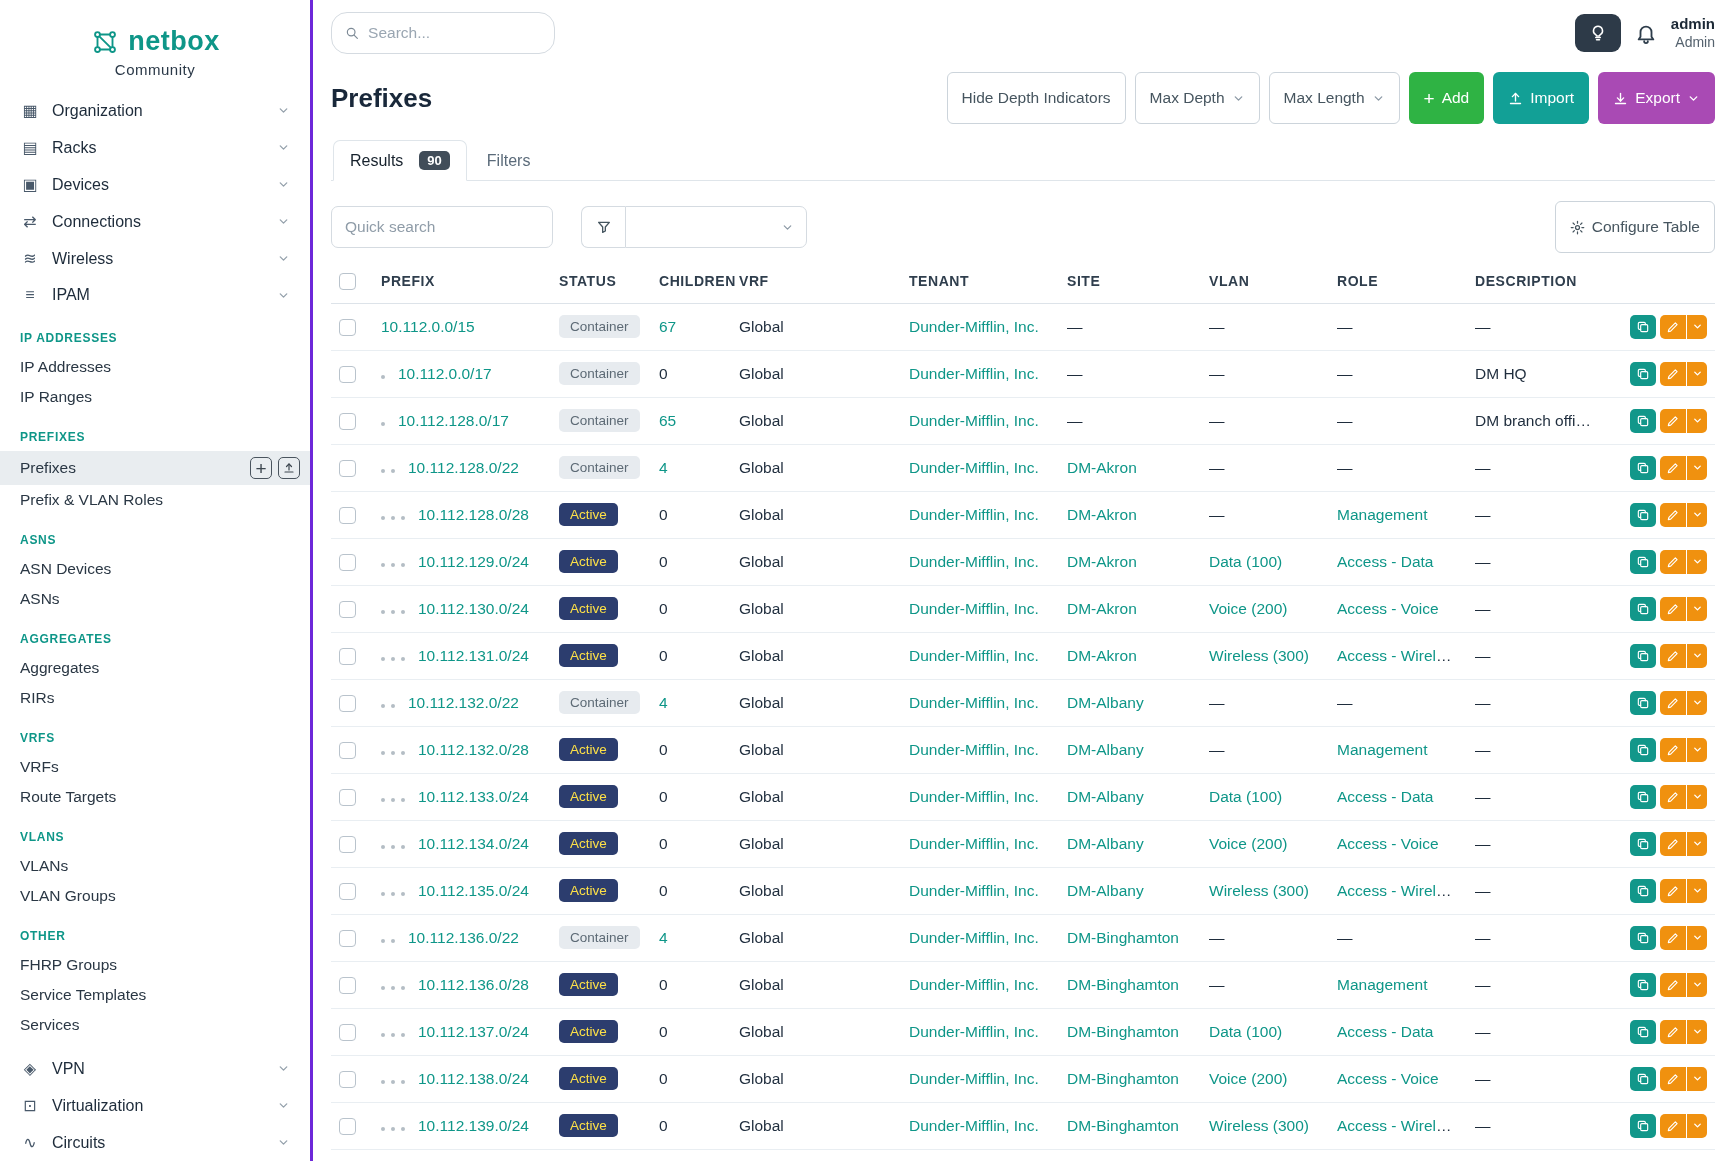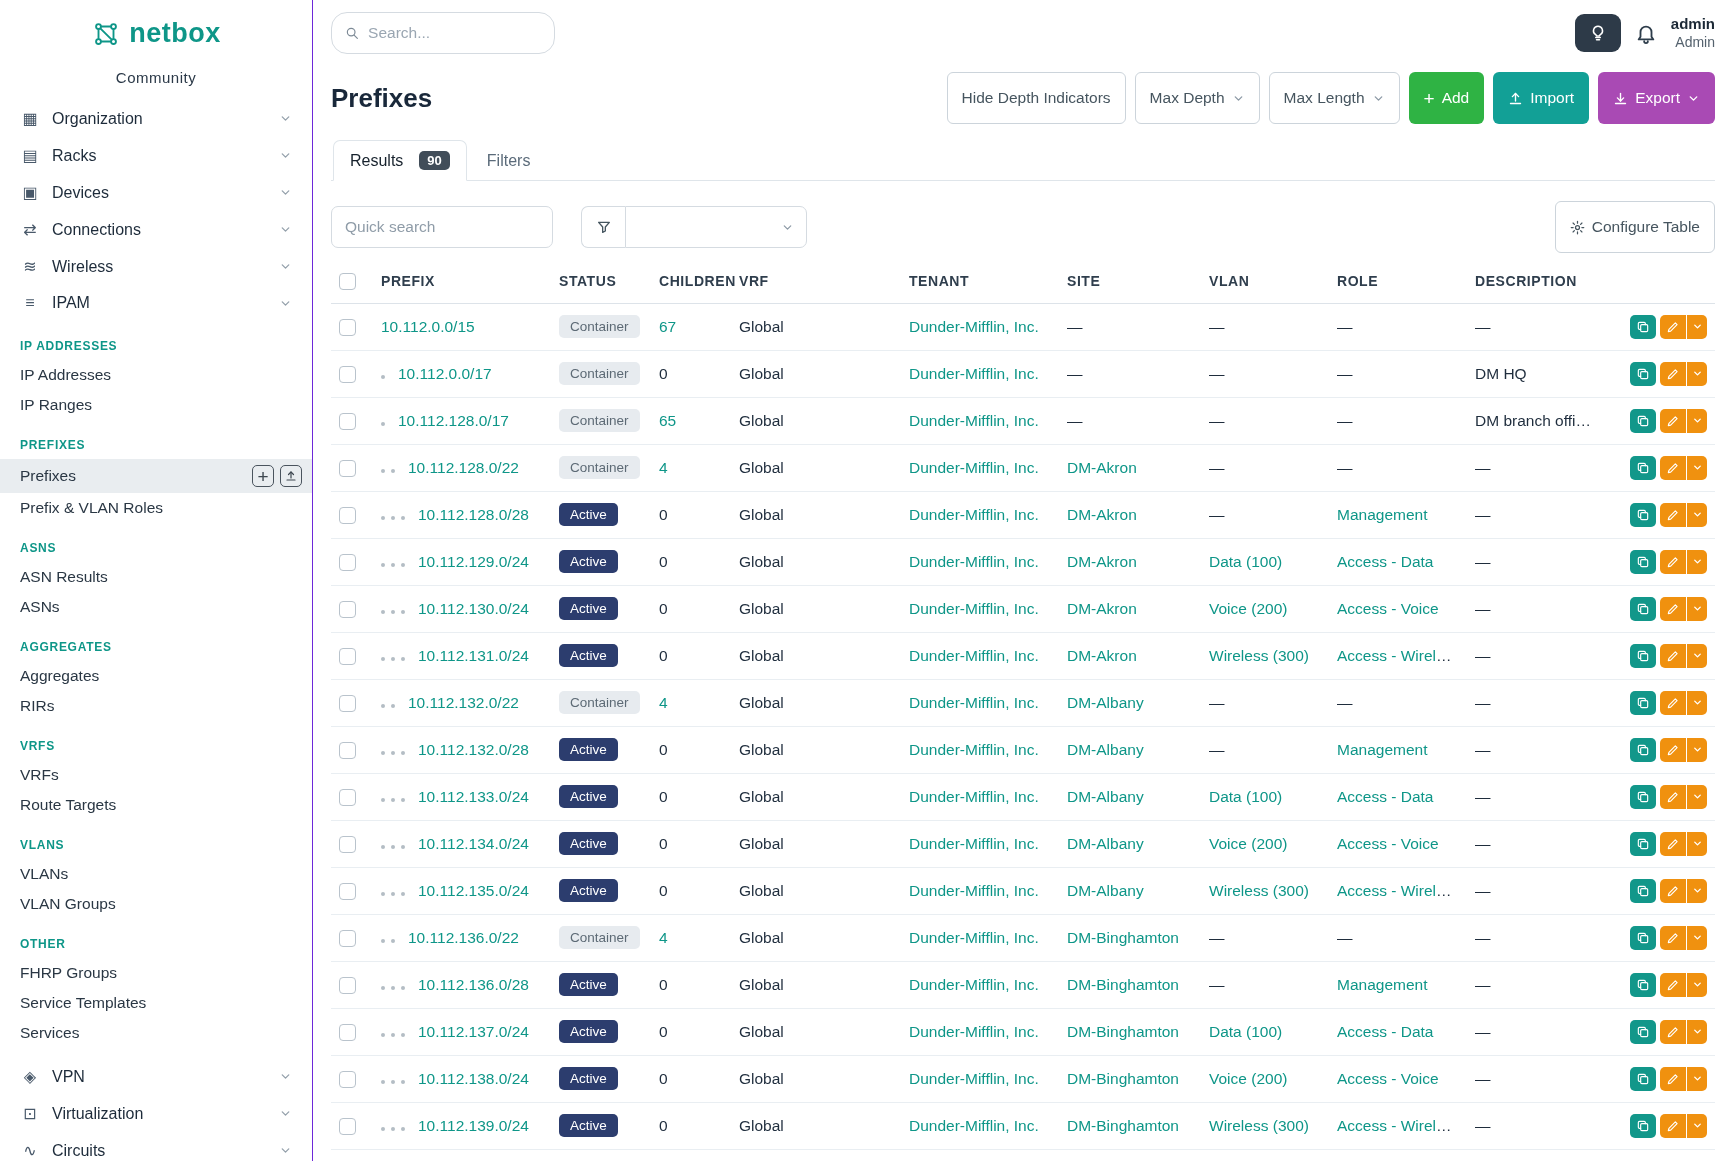--- a/index.html
+++ b/index.html
@@ -8,28 +8,28 @@
     font-family: "Liberation Sans", sans-serif;
     background: #ffffff;
     color: #1f2d3d;
     display: flex;
   }
   svg { display: block; }
 
   
   .sidebar {
     width: 313px; flex: 0 0 313px; height: 100%;
-    border-right: 1px solid #6d28d9;
-    padding-top: 18px; overflow: hidden; background: #fff;
+    border-right: 3px solid #6d28d9;
+    padding-top: 26px; overflow: hidden; background: #fff;
   }
   .logo-wrap { text-align: center; margin-bottom: 14px; }
   .logo-row { display: flex; align-items: center; justify-content: center; gap: 8px; }
   .logo-mark svg { width: 30px; height: 30px; }
   .logo-text { font-size: 27px; font-weight: 700; color: var(--brand, #0e9688); letter-spacing: .5px; }
-  .logo-sub { font-size: 15px; color: #2b3948; margin-top: 20px; letter-spacing: .5px; }
+  .logo-sub { font-size: 15px; color: #2b3948; margin-top: 4px; letter-spacing: .5px; }
 
   .nav-group {
     display: flex; align-items: center; gap: 12px;
     padding: 9px 20px; font-size: 16px; color: #1d2b3a; cursor: pointer;
   }
   .nav-ico { width: 20px; text-align: center; color: #49596a; font-size: 16px; }
   .nav-label { flex: 1; }
   .chev { color: #94a0ab; }
   .chev svg { width: 13px; height: 13px; }
 
@@ -138,21 +138,21 @@
   .cbx {
     width: 17px; height: 17px; border: 1px solid #b9c3cc; border-radius: 4px;
     display: inline-block; background: #fff; cursor: pointer; vertical-align: middle;
   }
   a.lnk { color: var(--link, #0e9688); text-decoration: none; cursor: pointer; }
   a.lnk.plain { color: #1f2d3d; cursor: default; }
   .lnk-text { color: var(--link, #0e9688); }
   .dots { display: inline-flex; align-items: center; margin-right: 7px; }
   .dot { width: 4px; height: 4px; border-radius: 50%; background: #b4bdc5; margin-right: 6px; display: inline-block; }
   .badge { font-size: 13.5px; padding: 4px 11px; border-radius: 5px; display: inline-block; }
-  .b-active { background: var(--active-badge, #2c3d6e); color: #ffffff; }
+  .b-active { background: var(--active-badge, #2c3d6e); color: #fde047; }
   .b-container { background: var(--container-badge-bg, #e7ebef); color: var(--container-badge-text, #5d6a75); }
   .c-actions { text-align: right; }
   .abtn {
     width: 26px; height: 24px; border-radius: 5px; display: inline-flex;
     align-items: center; justify-content: center; color: #fff; cursor: pointer; vertical-align: middle;
   }
   .abtn svg { width: 14px; height: 14px; }
   .abtn.copy { background: var(--action-teal, #12978a); margin-right: 4px; }
   .abtn.edit { background: var(--action-orange, #f0910f); border-radius: 5px 0 0 5px; }
   .abtn.acaret { background: var(--action-orange, #f0910f); border-radius: 0 5px 5px 0; margin-left: 1px; width: 20px; }
@@ -268,21 +268,21 @@
           <div class="nav-item">
     <span class="item-label">Prefix &amp; VLAN Roles</span>
 
   </div>
         </div>
   </div>
       <div class="nav-section">
     <div class="sec-title">ASNS</div>
     <div class="sec-items">
           <div class="nav-item">
-    <span class="item-label">ASN Results</span>
+    <span class="item-label">ASN Devices</span>
 
   </div>
           <div class="nav-item">
     <span class="item-label">ASNs</span>
 
   </div>
         </div>
   </div>
       <div class="nav-section">
     <div class="sec-title">AGGREGATES</div>

